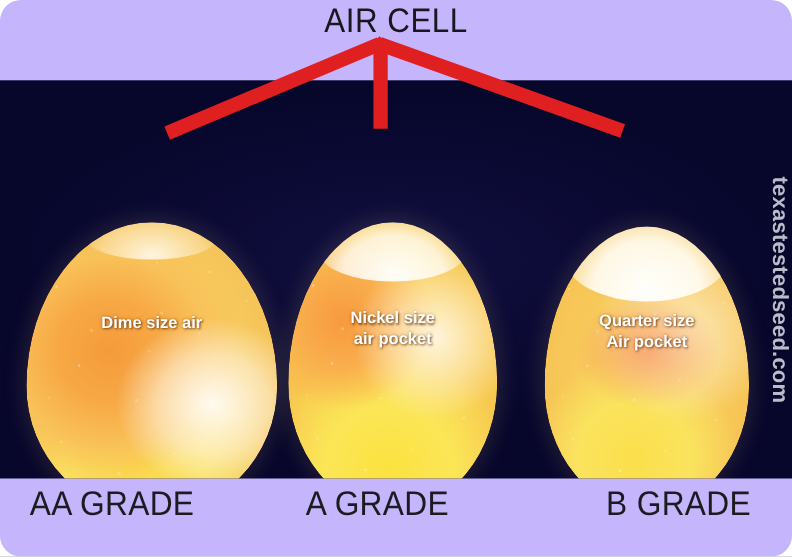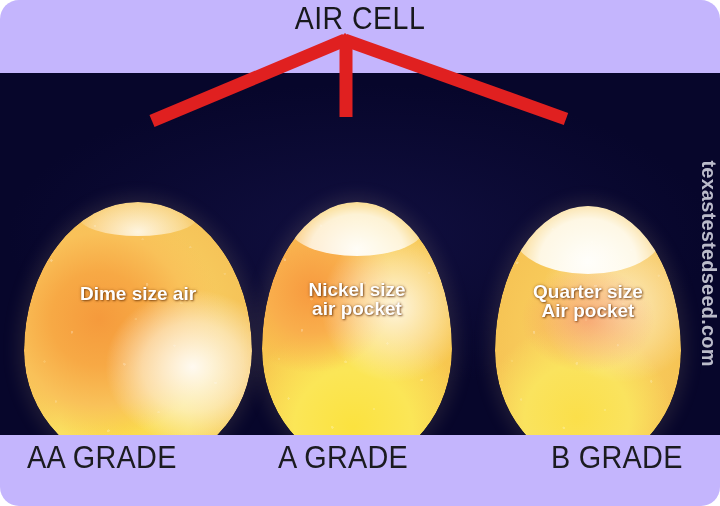--- a/index.html
+++ b/index.html
@@ -107,21 +107,21 @@
     pointer-events: none;
   }
   .egg-label {
     position: absolute;
     left: 0;
     width: 100%;
     text-align: center;
     color: #ffffff;
     font-family: "Liberation Sans", sans-serif;
     font-weight: bold;
-    font-size: 19px;
+    font-size: 15px;
     line-height: 19px;
     text-shadow: 1px 1px 2px rgba(90,40,0,0.65), 0 0 3px rgba(120,60,0,0.5);
     pointer-events: none;
   }
 
   
   #egg-aa { left: 24px; top: 129px; width: 228px; height: 266px; }
   #egg-aa .egg-body {
     background:
       radial-gradient(ellipse 58% 44% at 74% 62%, rgba(255,252,248,0.95) 0%, rgba(255,248,235,0.55) 38%, rgba(255,235,200,0) 66%),

